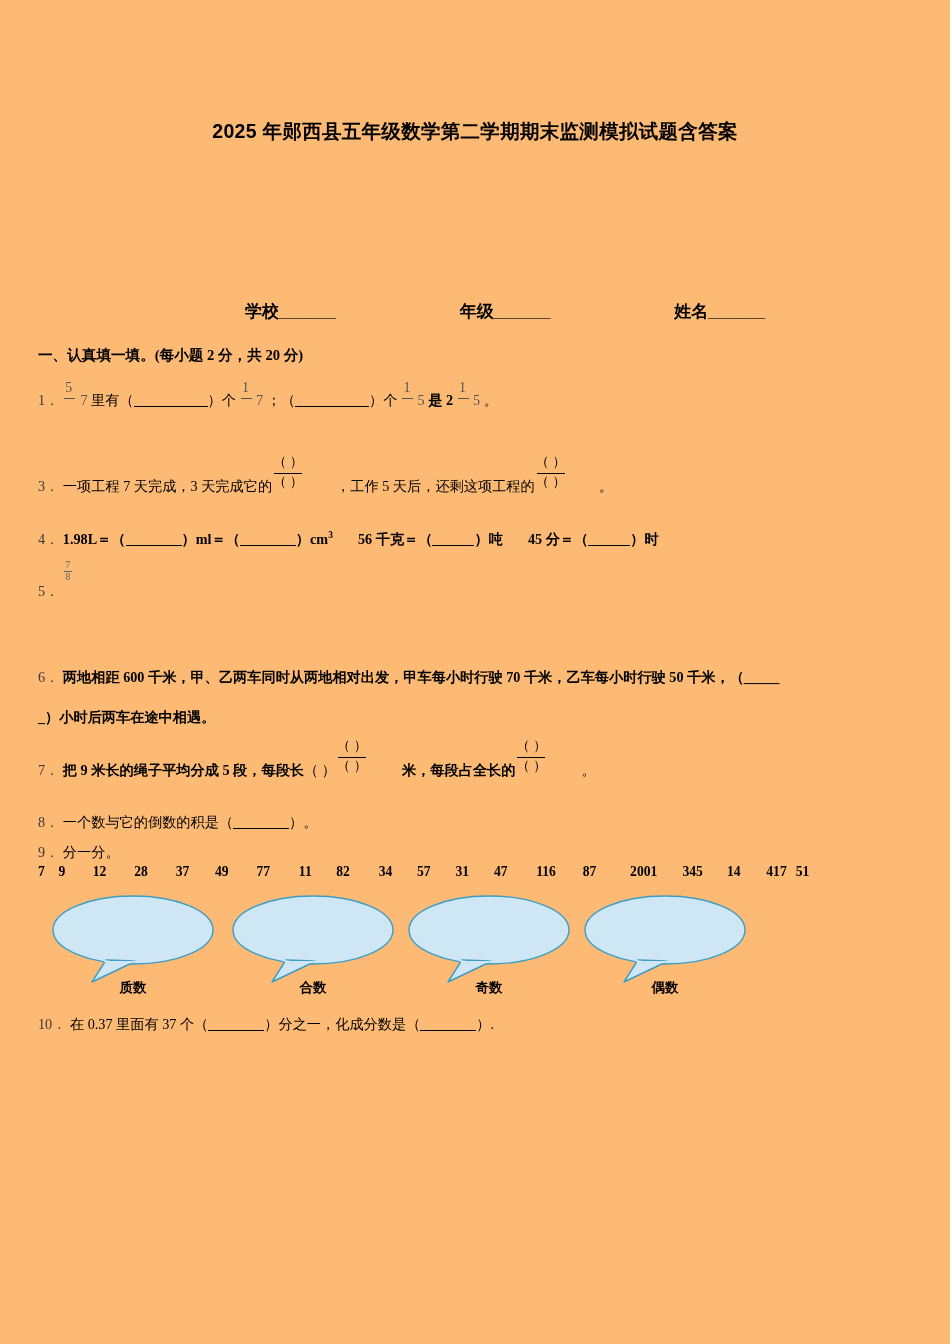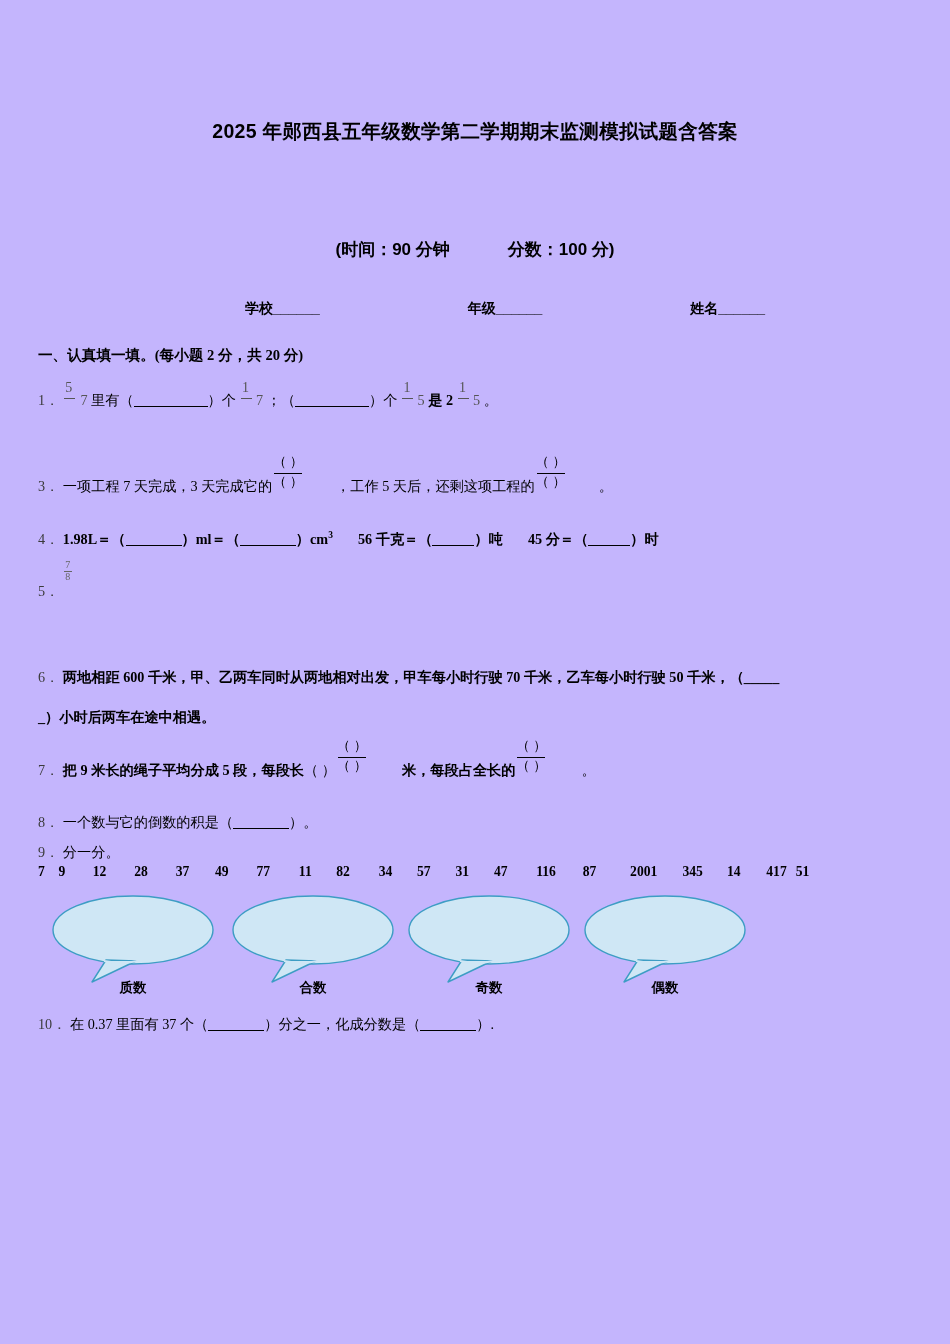--- a/index.html
+++ b/index.html
@@ -8,21 +8,21 @@
     background: #ffffff;
   }
   body {
     font-family: "Liberation Serif", "DejaVu Serif", serif;
     color: #000000;
   }
   #page {
     position: relative;
     width: 950px;
     height: 1344px;
-    background: #c4b5fd;
+    background: #fdba74;
     overflow: hidden;
     text-decoration: underline;
   }
   .doc-title {
     position: absolute;
     left: 0;
     right: 0;
     top: 118px;
     text-align: center;
     font-family: "Liberation Sans", "DejaVu Sans", sans-serif;
@@ -43,21 +43,21 @@
   .subtitle .gap {
     display: inline-block;
     width: 58px;
   }
   .idline {
     position: absolute;
     top: 300px;
     left: 245px;
     width: 520px;
     font-family: "Liberation Sans", "DejaVu Sans", sans-serif;
-    font-size: 14px;
+    font-size: 17px;
     font-weight: bold;
     display: flex;
     justify-content: space-between;
   }
   .idline span { white-space: nowrap; }
 
   .body-region {
     position: absolute;
     left: 38px;
     top: 348px;
@@ -184,23 +184,20 @@
   .spacer-sm { height: 12px; }
   sup.cube { font-size: 9.5px; vertical-align: super; }
 </style>
 </head>
 <body>
 
 <div id="page">
 
   <div class="doc-title">2025 年郧西县五年级数学第二学期期末监测模拟试题含答案</div>
 
-  <div class="subtitle">
-    <span>(时间：90 分钟</span><span class="gap"></span><span>分数：100 分)</span>
-  </div>
 
   <div class="idline">
     <span><span>学校</span><span>______</span></span>
     <span><span>年级</span><span>______</span></span>
     <span><span>姓名</span><span>______</span></span>
   </div>
 
   <div class="body-region">
 
     <div class="section-head b">一、认真填一填。(每小题 2 分，共 20 分)</div>

